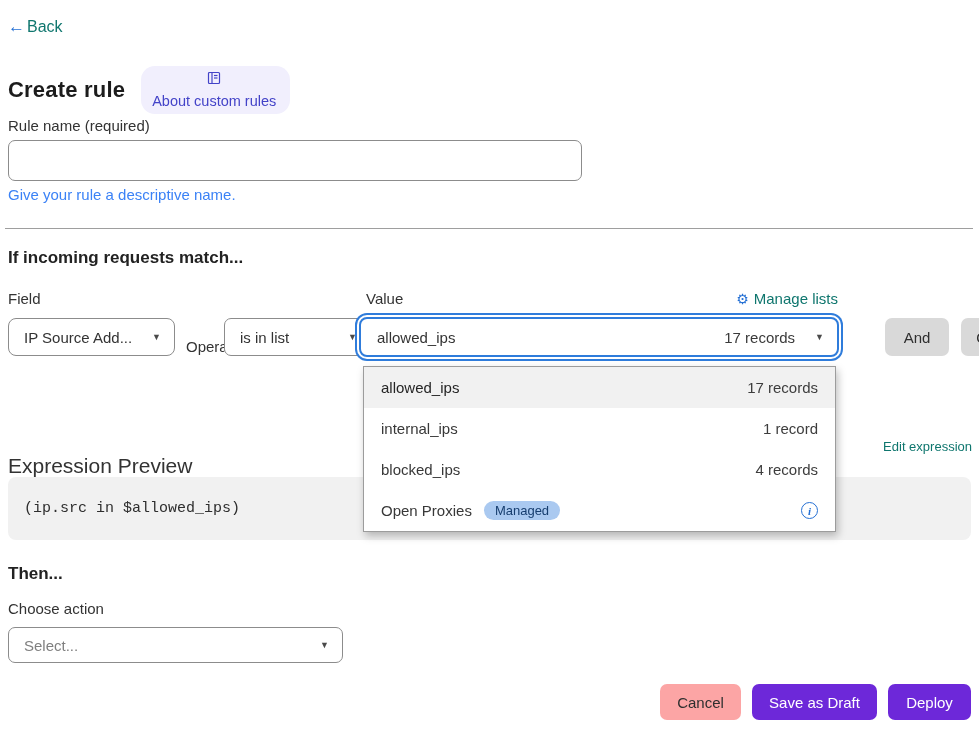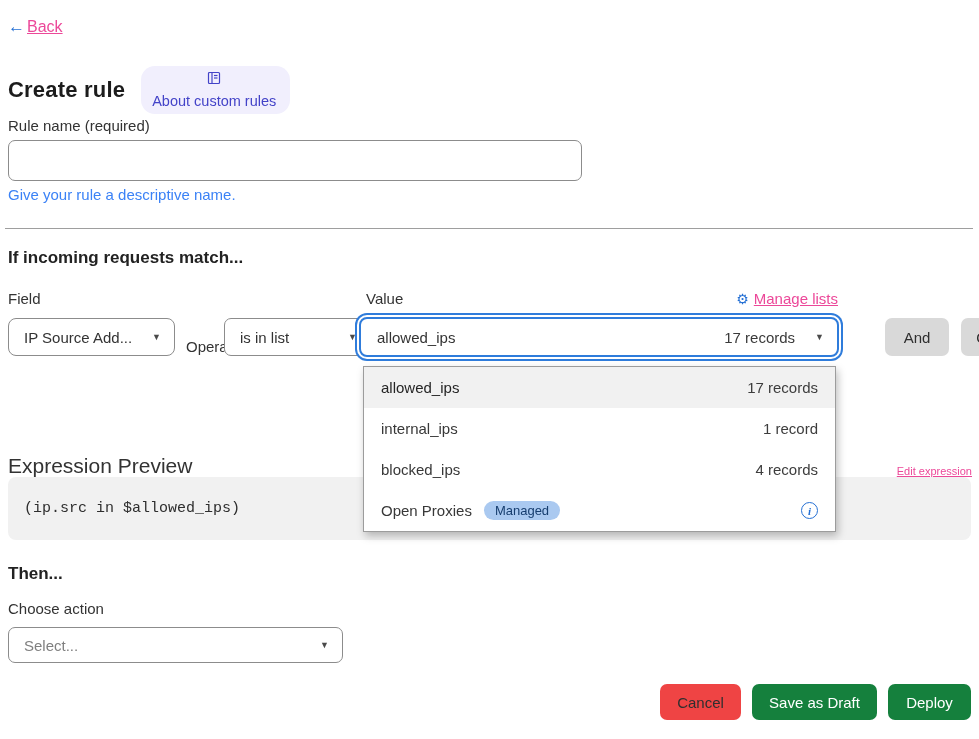--- a/index.html
+++ b/index.html
@@ -2,21 +2,21 @@
 <html><head>
 <meta charset="utf-8">
 <style>
   * { margin:0; padding:0; box-sizing:border-box; }
   html,body { background:#fff; }
   body { font-family:"Liberation Sans", sans-serif; color:#2f2f2f; }
   .canvas {
     position:relative; width:979px; height:739px; background:#fff;
     overflow:hidden; font-size:15px;
   }
-  a, .link { color:#ec4899; text-decoration:underline; cursor:pointer; }
+  a, .link { color:#0f766e; cursor:pointer; }
 
   
   .back { position:absolute; top:17px; left:8px; font-size:16px; display:flex; align-items:center; gap:2px; }
   .back .arrow { color:#2570d4; text-decoration:none; font-size:17px; }
 
   
   .title-row { position:absolute; top:66px; left:8px; display:flex; align-items:center; gap:16px; }
   .page-title { font-size:22px; font-weight:bold; color:#1c1c1c; letter-spacing:.2px; }
   .about-badge {
     display:flex; align-items:center; gap:8px; background:#f1effd; color:#4343c8;
@@ -76,38 +76,38 @@
     background:#aac9f0; color:#173e6f; border-radius:11px; padding:2px 11px; font-size:13px;
   }
   .info-icon {
     width:17px; height:17px; border:1.4px solid #2570d4; border-radius:50%;
     color:#2570d4; font-size:11px; font-weight:bold; display:flex; align-items:center; justify-content:center;
     font-family:"Liberation Serif", serif; font-style:italic; cursor:pointer;
   }
 
   
   .expr-label { position:absolute; top:454px; left:8px; font-size:21px; color:#333; }
-  .edit-expression { position:absolute; top:465px; right:7px; font-size:11px; }
+  .edit-expression { position:absolute; top:439px; right:7px; font-size:13px; }
   .expr-block {
     position:absolute; top:477px; left:8px; width:963px; height:63px;
     background:#f1f1f1; border-radius:8px; display:flex; align-items:center; padding:0 16px; z-index:1;
   }
   .expr-code { font-family:"Liberation Mono", monospace; font-size:15px; color:#2e2e2e; }
 
   
   .action-select { top:627px; left:8px; width:335px; height:36px; }
   .placeholder { color:#7f7f7f; }
 
   
   .footer-btn {
     position:absolute; top:684px; height:36px; border:none; border-radius:7px;
     font-size:15px; font-family:"Liberation Sans", sans-serif; cursor:pointer;
   }
-  .btn-gray { background:#ef4444; color:#2f2f2f; }
-  .btn-blue { background:#15803d; color:#fff; }
+  .btn-gray { background:#fca5a5; color:#2f2f2f; }
+  .btn-blue { background:#6d28d9; color:#fff; }
 
   .book-icon svg { display:block; }
 </style>
 </head>
 <body>
 
 <div class="canvas">
 
   <div class="back">
     <span class="arrow">←</span>

